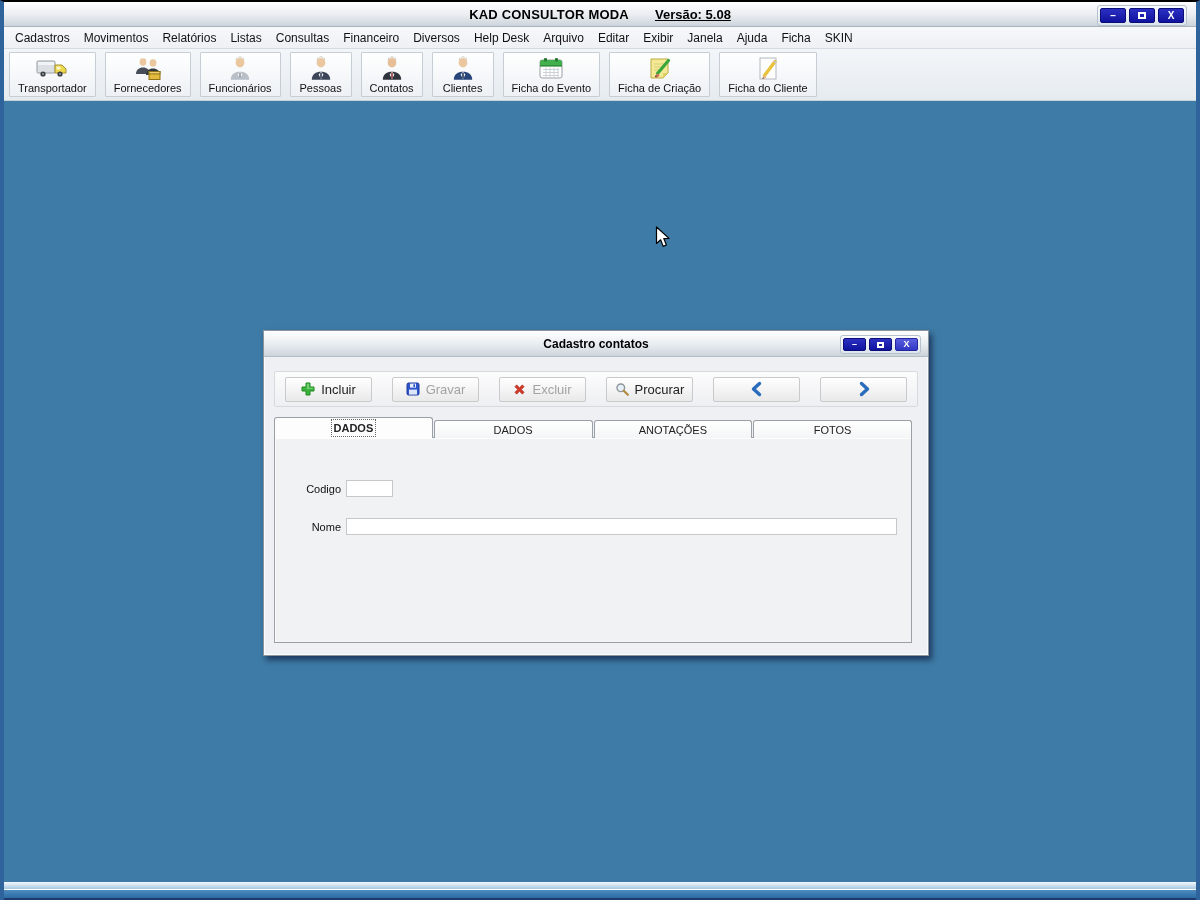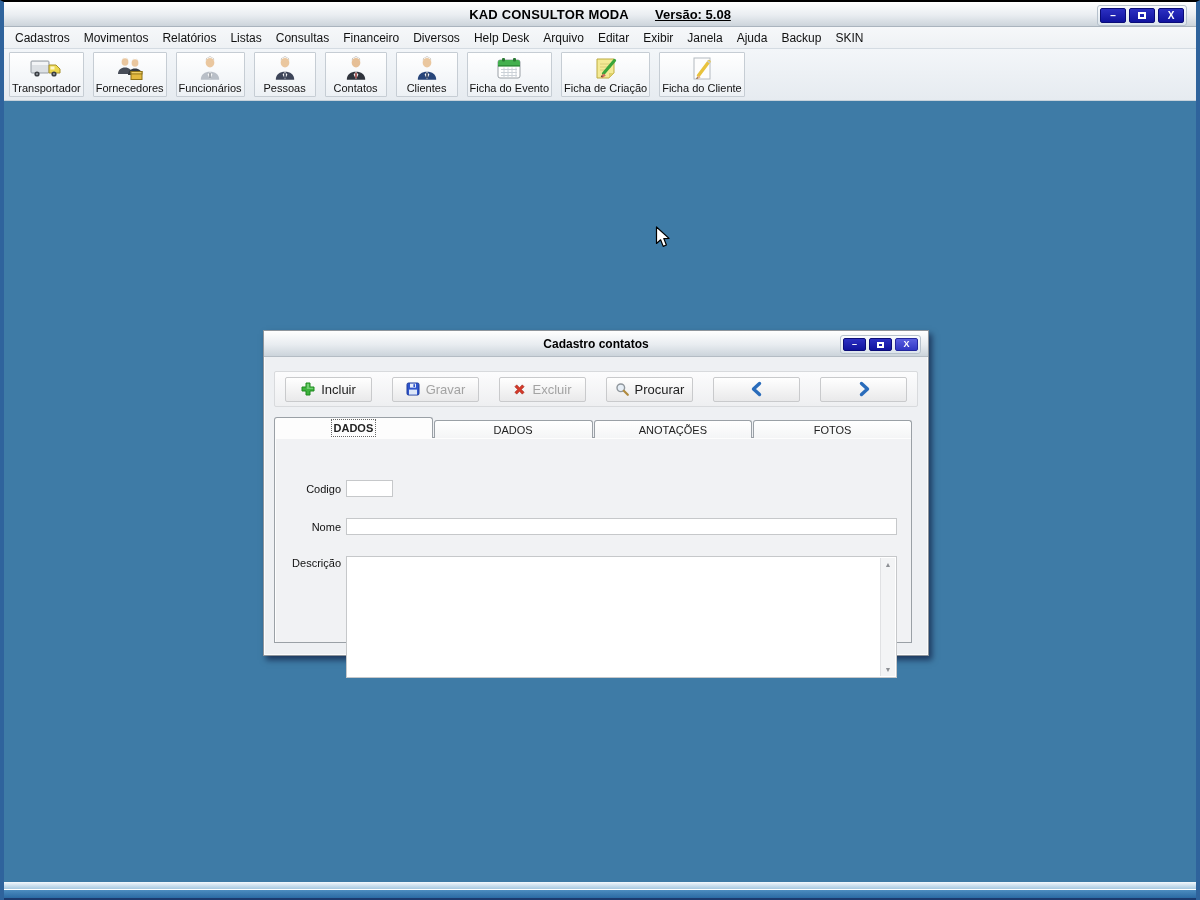--- a/index.html
+++ b/index.html
@@ -26,21 +26,21 @@
 
   
   .menubar{height:22px;flex:0 0 22px;display:flex;align-items:center;padding-left:4px;
     background:linear-gradient(#f6f8fa,#eef1f4);border-bottom:1px solid #d4dbe2;font-size:12px;color:#111;}
   .menu-item{padding:2px 7px;white-space:nowrap;cursor:default;}
 
   
   .toolbar{height:52px;flex:0 0 52px;display:flex;align-items:stretch;gap:9px;padding:3px 5px;
     background:linear-gradient(#f3f6f9,#e6ebf0);border-bottom:1px solid #c7d2db;}
   .tool-btn{display:flex;flex-direction:column;align-items:center;justify-content:space-between;
-    padding:3px 2px 2px;min-width:62px;background:linear-gradient(#ffffff,#edf1f5);
+    padding:3px 8px 2px;min-width:62px;background:linear-gradient(#ffffff,#edf1f5);
     border:1px solid #c6cdd4;border-radius:1px;font-size:11px;color:#111;cursor:default;}
   .tool-btn .ticon{height:27px;display:flex;align-items:center;}
   .tool-btn .tlabel{white-space:nowrap;line-height:12px;}
 
   
   .mdi{flex:1 1 auto;position:relative;background:#3e7ba6;}
 
   
   .bottom-light{height:7px;flex:0 0 7px;background:linear-gradient(#f4f9fd,#a6c8e0);}
   .bottom-bar{height:11px;flex:0 0 11px;background:linear-gradient(#4c8cbf,#2b6aa3);border-top:1px solid #fff;
@@ -127,21 +127,21 @@
     <span class="menu-item">Listas</span>
     <span class="menu-item">Consultas</span>
     <span class="menu-item">Financeiro</span>
     <span class="menu-item">Diversos</span>
     <span class="menu-item">Help Desk</span>
     <span class="menu-item">Arquivo</span>
     <span class="menu-item">Editar</span>
     <span class="menu-item">Exibir</span>
     <span class="menu-item">Janela</span>
     <span class="menu-item">Ajuda</span>
-    <span class="menu-item">Backup</span>
+    <span class="menu-item">Ficha</span>
     <span class="menu-item">SKIN</span>
   </div>
 
   <div class="toolbar">
 
     <div class="tool-btn">
       <span class="ticon">
         <svg width="34" height="26" viewBox="0 0 34 26">
           <rect x="2" y="5" width="18" height="12" rx="1" fill="#dce0e4" stroke="#979ea5"></rect>
           <rect x="3" y="6" width="16" height="3" fill="#f2f4f6"></rect>
@@ -371,30 +371,20 @@
 
         <div class="tabpanel">
           <div class="form-row">
             <span class="flabel">Codigo</span>
             <input class="tinput codigo" type="text" value="" style="">
           </div>
           <div class="form-row">
             <span class="flabel">Nome</span>
             <input class="tinput nome" type="text" value="" style="">
           </div>
-          <div class="form-row top">
-            <span class="flabel">Descrição</span>
-            <div class="tarea">
-              <span></span>
-              <div class="vscroll">
-                <span class="sarrow">▲</span>
-                <span class="sarrow">▼</span>
-              </div>
-            </div>
-          </div>
         </div>
 
       </div>
     </div>
 
     <div class="cursor" style="left:651px;top:125px;">
       <svg width="16" height="23" viewBox="0 0 16 23">
         <path d="M1.5 1 L1.5 17.5 L5.6 13.8 L8.2 20.4 L11.4 19 L8.8 12.6 L14 12.4 Z" fill="#ffffff" stroke="#000" stroke-width="1.2" stroke-linejoin="round"></path>
       </svg>
     </div>

